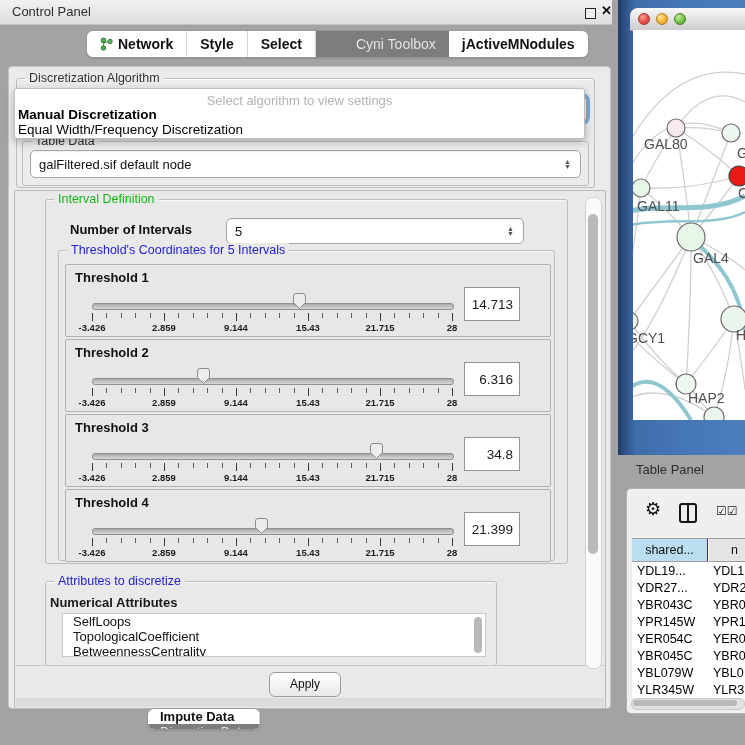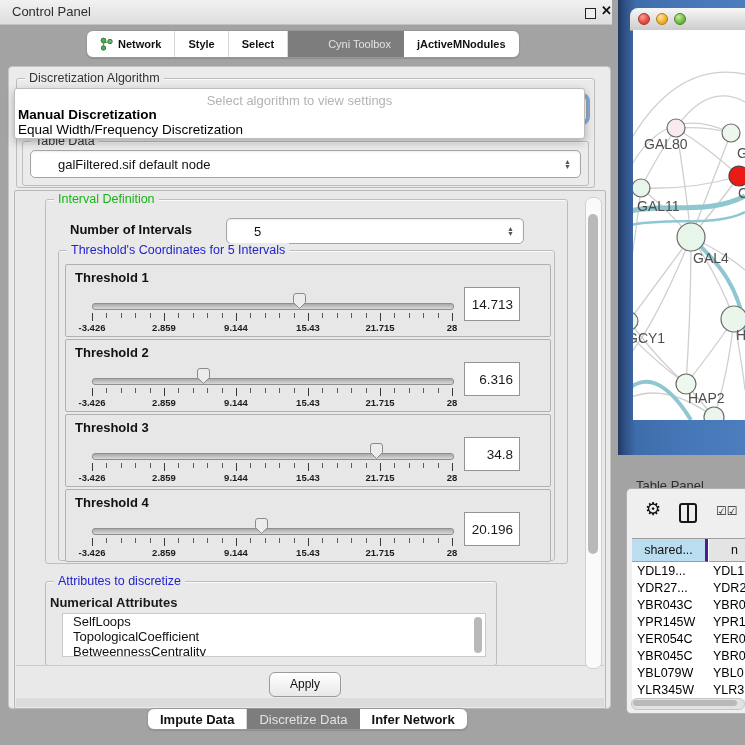--- a/index.html
+++ b/index.html
@@ -10,42 +10,42 @@
   
   .cp-titlebar{left:0;top:0;width:612px;height:24px;background:linear-gradient(#f1f1f1,#dedede);
                border-bottom:1px solid #c2c2c2;}
   .cp-title{left:12px;top:4px;font-size:13px;color:#2e2e2e;}
   .float-btn{left:585px;top:8px;width:9px;height:9px;border:1.5px solid #222;background:#eee;}
   .close-btn{left:601px;top:3px;font-size:13px;font-weight:bold;color:#111;}
 
   
   .seg-ctl{display:flex;border:1px solid #979797;border-radius:7px;background:#fff;overflow:hidden;
            box-shadow:0 1px 1px rgba(0,0,0,.12);}
-  .seg{display:flex;align-items:center;gap:5px;padding:0 13px;font-size:11px;font-weight:600;
+  .seg{display:flex;align-items:center;gap:5px;padding:0 13px;font-size:14px;font-weight:600;
        color:#111;border-right:1px solid #d7d7d7;white-space:nowrap;}
   .seg:last-child{border-right:none;}
   .seg.selected{background:#7d7d7d;color:#e3e3e3;font-weight:400;border-right:none;padding-left:40px;}
   .top-tabs{left:86px;top:30px;height:26px;}
-  .bottom-tabs{left:147px;top:708px;height:20px;}
+  .bottom-tabs{left:147px;top:708px;height:20px;flex-direction:column;}
   .bottom-tabs .seg{font-size:13px;padding:0 12px;}
 
   .cp-outer{left:8px;top:66px;width:601px;height:641px;background:#ebebeb;
             border:1px solid #c4c4c4;border-radius:4px;}
 
   
   .group{border:1px solid #bdbdbd;border-radius:3px;box-shadow:inset 0 1px 0 rgba(255,255,255,.75);}
   .gtitle{position:absolute;top:-8px;left:8px;background:#ebebeb;padding:0 4px;font-size:12.5px;line-height:15px;}
   .gtitle.green{color:#17b517;}
   .gtitle.blue{color:#2323cc;}
   .gtitle.dark{color:#333;}
 
   
   .combo{background:#fff;border:1px solid #a5a5a5;border-radius:5px;font-size:13px;
          display:flex;align-items:center;box-shadow:inset 0 1px 2px rgba(0,0,0,.08);}
-  .combo .val{flex:1;padding-left:27px;color:#111;}
+  .combo .val{flex:1;padding-left:8px;color:#111;}
   .stepper{width:9px;margin-right:8px;display:flex;flex-direction:column;align-items:center;line-height:5px;}
   .stepper span{font-size:7px;color:#555;}
   .combo.focus{box-shadow:0 0 0 3px rgba(95,150,215,.75);}
 
   
   .popup{left:14px;top:88px;width:569px;height:49px;background:#fff;border:1px solid #bdbdbd;
          border-radius:3px;box-shadow:0 3px 9px rgba(0,0,0,.28);z-index:60;}
   .popup .prompt{position:absolute;top:4px;left:0;width:100%;text-align:center;color:#b3b3b3;font-size:13px;}
   .popup .opt{position:absolute;left:2px;width:99%;font-size:13.5px;color:#000;padding-left:1px;}
   .popup .opt.b{top:18px;font-weight:bold;}
@@ -91,32 +91,32 @@
   .mac-titlebar{left:630px;top:8px;width:115px;height:22px;border-radius:8px 0 0 0;
       background:linear-gradient(#f7f7f7,#cdcdcd);border-bottom:1px solid #9a9a9a;display:flex;align-items:center;padding-left:8px;gap:6px;}
   .light{width:12px;height:12px;border-radius:50%;}
   .light.red{background:radial-gradient(circle at 35% 30%,#ff9e94,#e5504a 55%,#c03b35);border:1px solid #a8332e;box-sizing:border-box;}
   .light.yellow{background:radial-gradient(circle at 35% 30%,#ffe3a0,#f3b32e 55%,#d79324);border:1px solid #b07c1e;box-sizing:border-box;}
   .light.green{background:radial-gradient(circle at 35% 30%,#c7eda0,#75c043 55%,#58963a);border:1px solid #4d8033;box-sizing:border-box;}
   .net-canvas{left:633px;top:30px;width:112px;height:390px;background:#fff;overflow:hidden;}
   .net-lbl{position:absolute;font-size:14px;color:#4f4f4f;white-space:nowrap;}
 
   
-  .tp-title{left:636px;top:478px;font-size:13px;color:#2e2e2e;}
+  .tp-title{left:636px;top:462px;font-size:13px;color:#2e2e2e;}
   .table-box{left:626px;top:488px;width:119px;height:224px;background:#efefef;
              border:1px solid #b0b0b0;border-radius:5px 0 0 5px;}
   .gear{position:absolute;left:18px;top:11px;font-size:18px;color:#111;line-height:18px;}
   .split-icon{position:absolute;left:52px;top:14px;width:14px;height:16px;border:2.5px solid #161616;border-radius:3px;}
   .split-icon:before{content:"";position:absolute;left:5.5px;top:0;width:2.5px;height:16px;background:#161616;}
   .checks{position:absolute;left:89px;top:15px;font-size:12px;color:#222;letter-spacing:0px;}
   .tbl{position:absolute;left:5px;top:49px;width:114px;height:160px;background:#fff;overflow:hidden;
        border-top:1px solid #9e9e9e;}
   .th{position:absolute;top:0;height:23px;border-bottom:1px solid #9e9e9e;box-sizing:border-box;
       font-size:12.5px;color:#111;line-height:23px;}
-  .th1{left:0;width:76px;background:#badef0;border-right:3px solid #4c1d95;text-align:center;}
+  .th1{left:0;width:76px;background:#badef0;border-right:1px solid #4c1d95;text-align:center;}
   .th2{left:77px;width:60px;background:#e4e4e4;padding-left:22px;}
   .tr-col{position:absolute;top:24px;font-size:12.5px;color:#000;}
   .tr-col div{height:17px;line-height:17px;}
   .tc1{left:5px;width:72px;}
   .tc2{left:81px;width:40px;}
   .hscroll{position:absolute;left:4px;top:209px;width:112px;height:10px;background:#e2e2e2;border:1px solid #c6c6c6;border-radius:6px;}
   .hscroll .sb-thumb{left:1px;top:1px;width:104px;height:6px;}
 
   svg{display:block;}
 </style>
@@ -263,21 +263,21 @@
             <svg width="13" height="16">
                 <path d="M0.5,3 Q0.5,0.5 3,0.5 L10,0.5 Q12.5,0.5 12.5,3 L12.5,9.5 L6.5,15.5 L0.5,9.5 Z" fill="#ececec" stroke="#8a8a8a"></path>
               </svg>
           </div>
           <span class="scale-lbl" style="left:26px;">-3.426</span>
           <span class="scale-lbl" style="left:98px;">2.859</span>
           <span class="scale-lbl" style="left:170px;">9.144</span>
           <span class="scale-lbl" style="left:242px;">15.43</span>
           <span class="scale-lbl" style="left:314px;">21.715</span>
           <span class="scale-lbl" style="left:386px;">28</span>
-          <div class="vbox">20.196</div>
+          <div class="vbox">21.399</div>
         </div>
       </div>
     </div>
 
     <div class="group" style="position:absolute;left:30px;top:390px;width:450px;height:83px;">
       <span class="gtitle blue">Attributes to discretize</span>
       <span style="position:absolute;left:4px;top:13px;font-size:13px;font-weight:bold;">Numerical Attributes</span>
       <div class="attr-list" style="left:16px;top:31px;width:422px;height:42px;">
         <div class="attr-item">SelfLoops</div>
         <div class="attr-item">TopologicalCoefficient</div>

